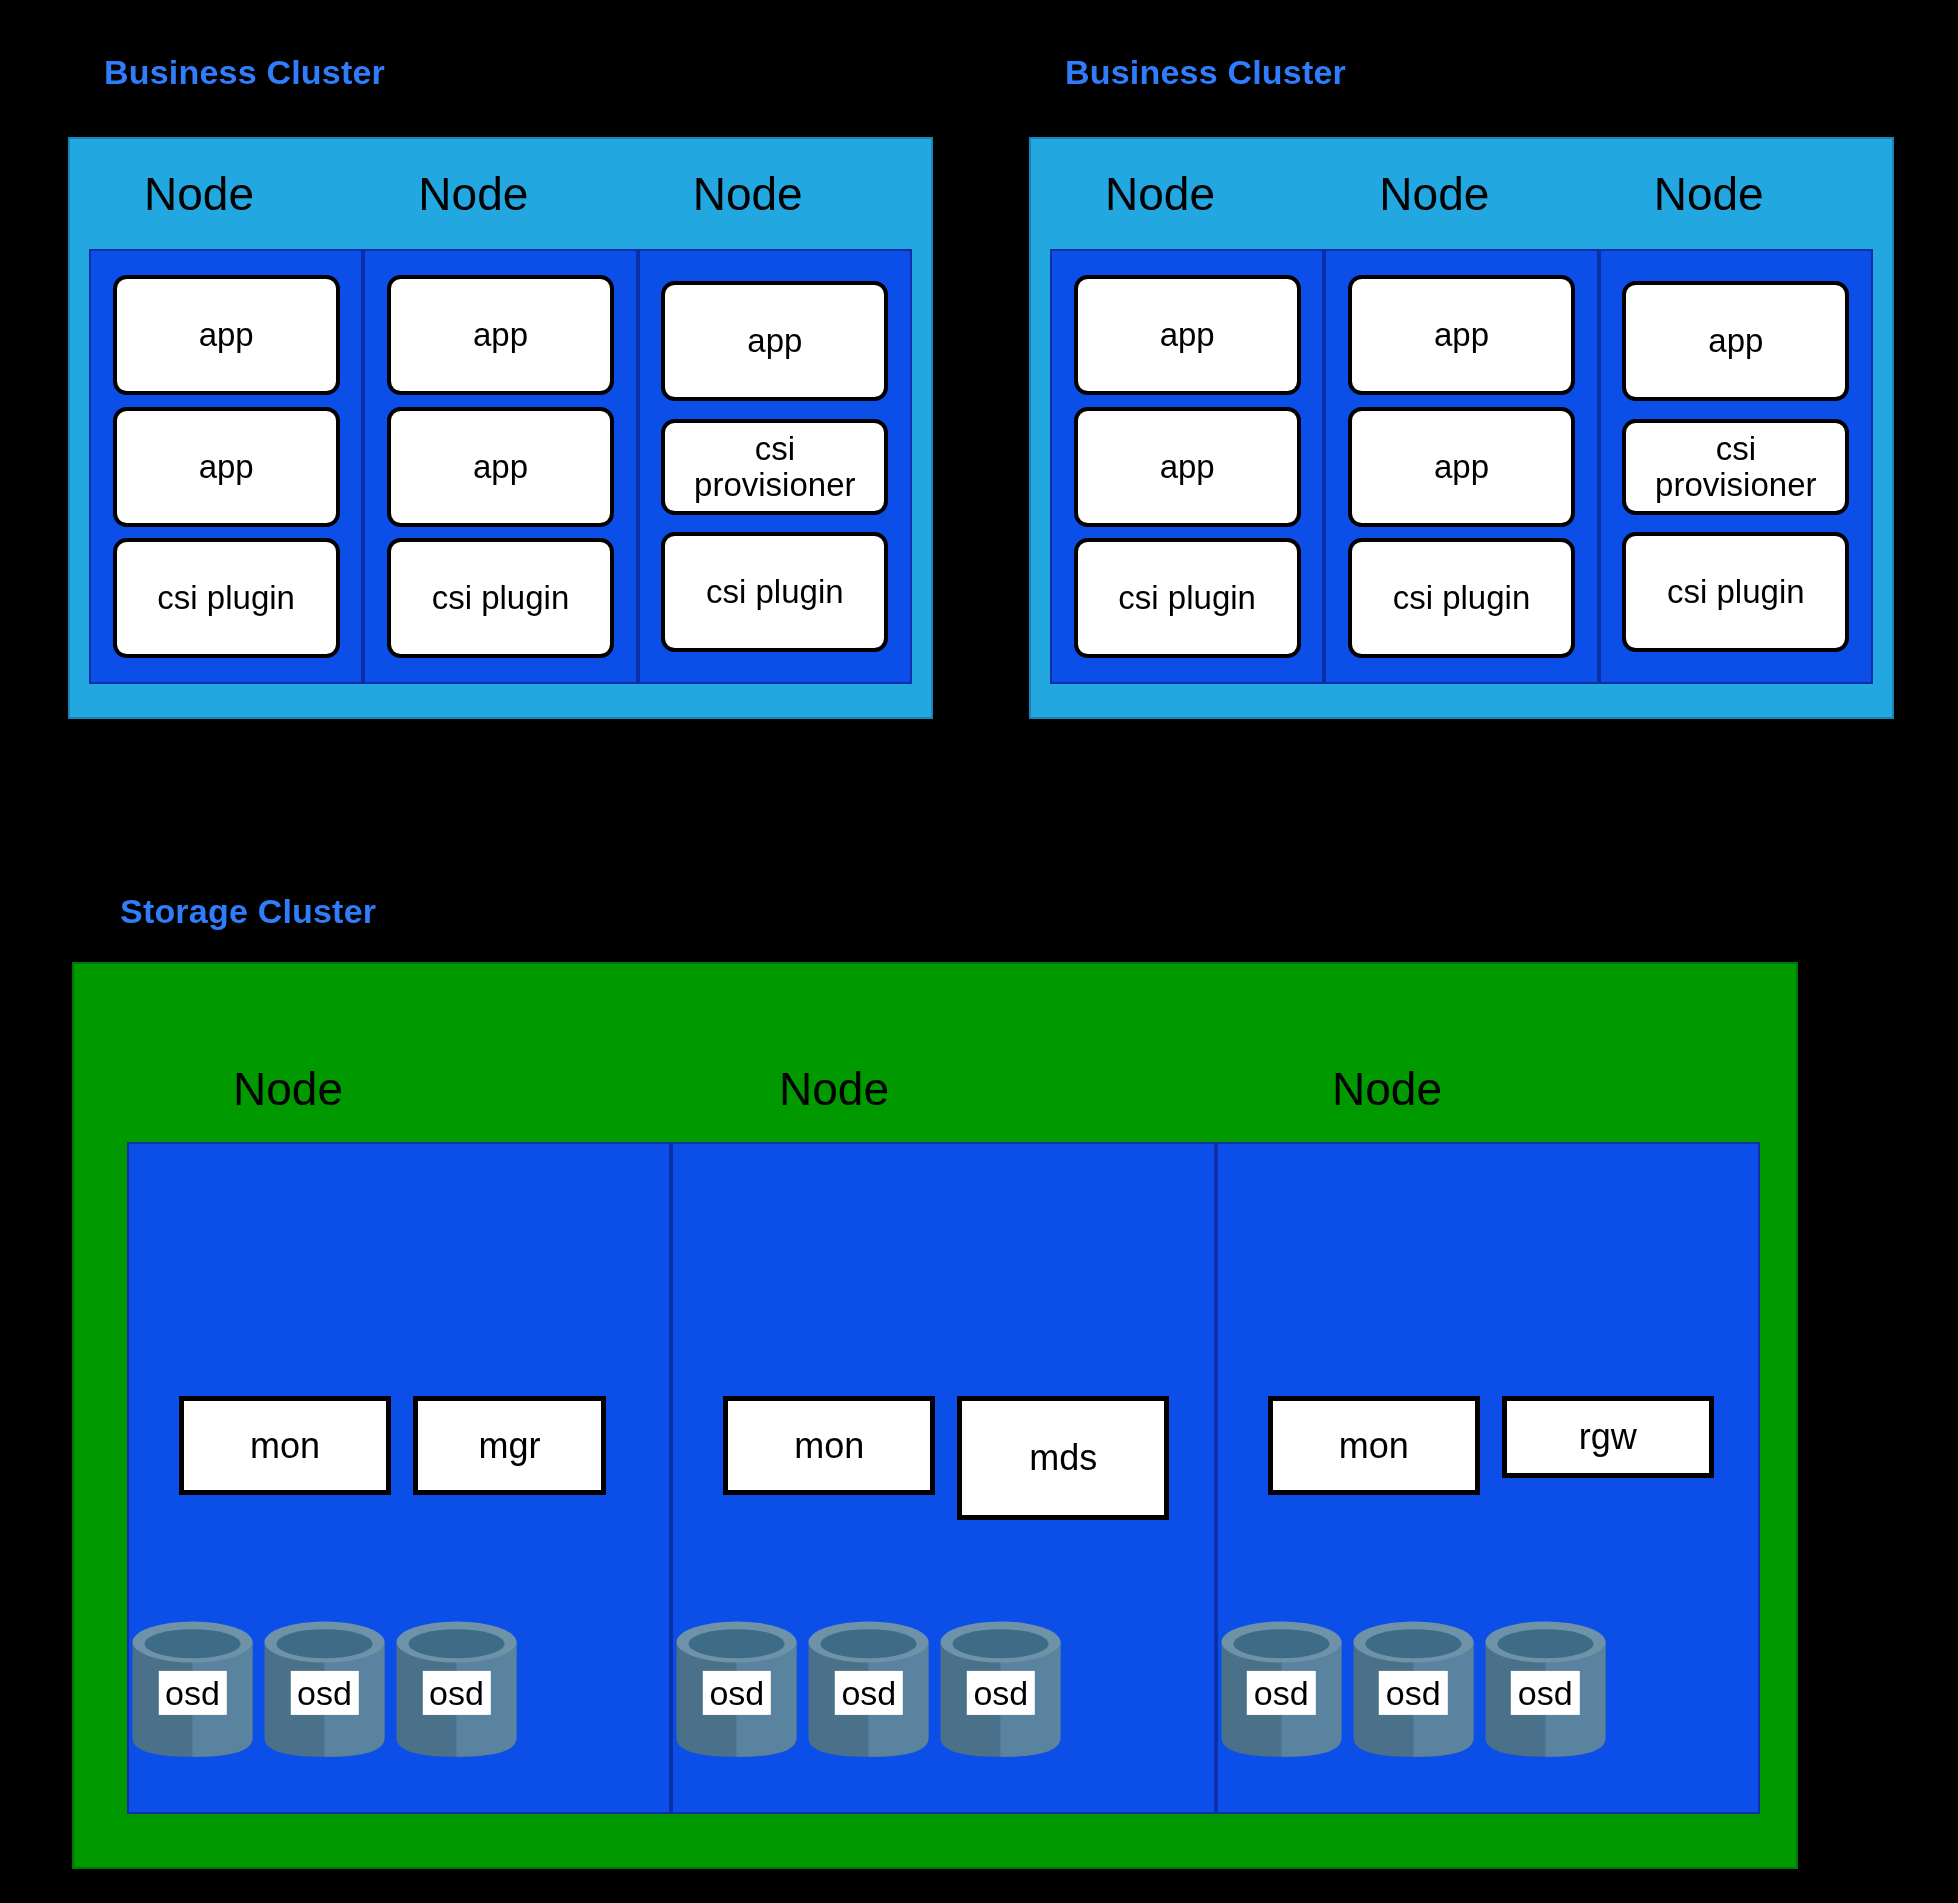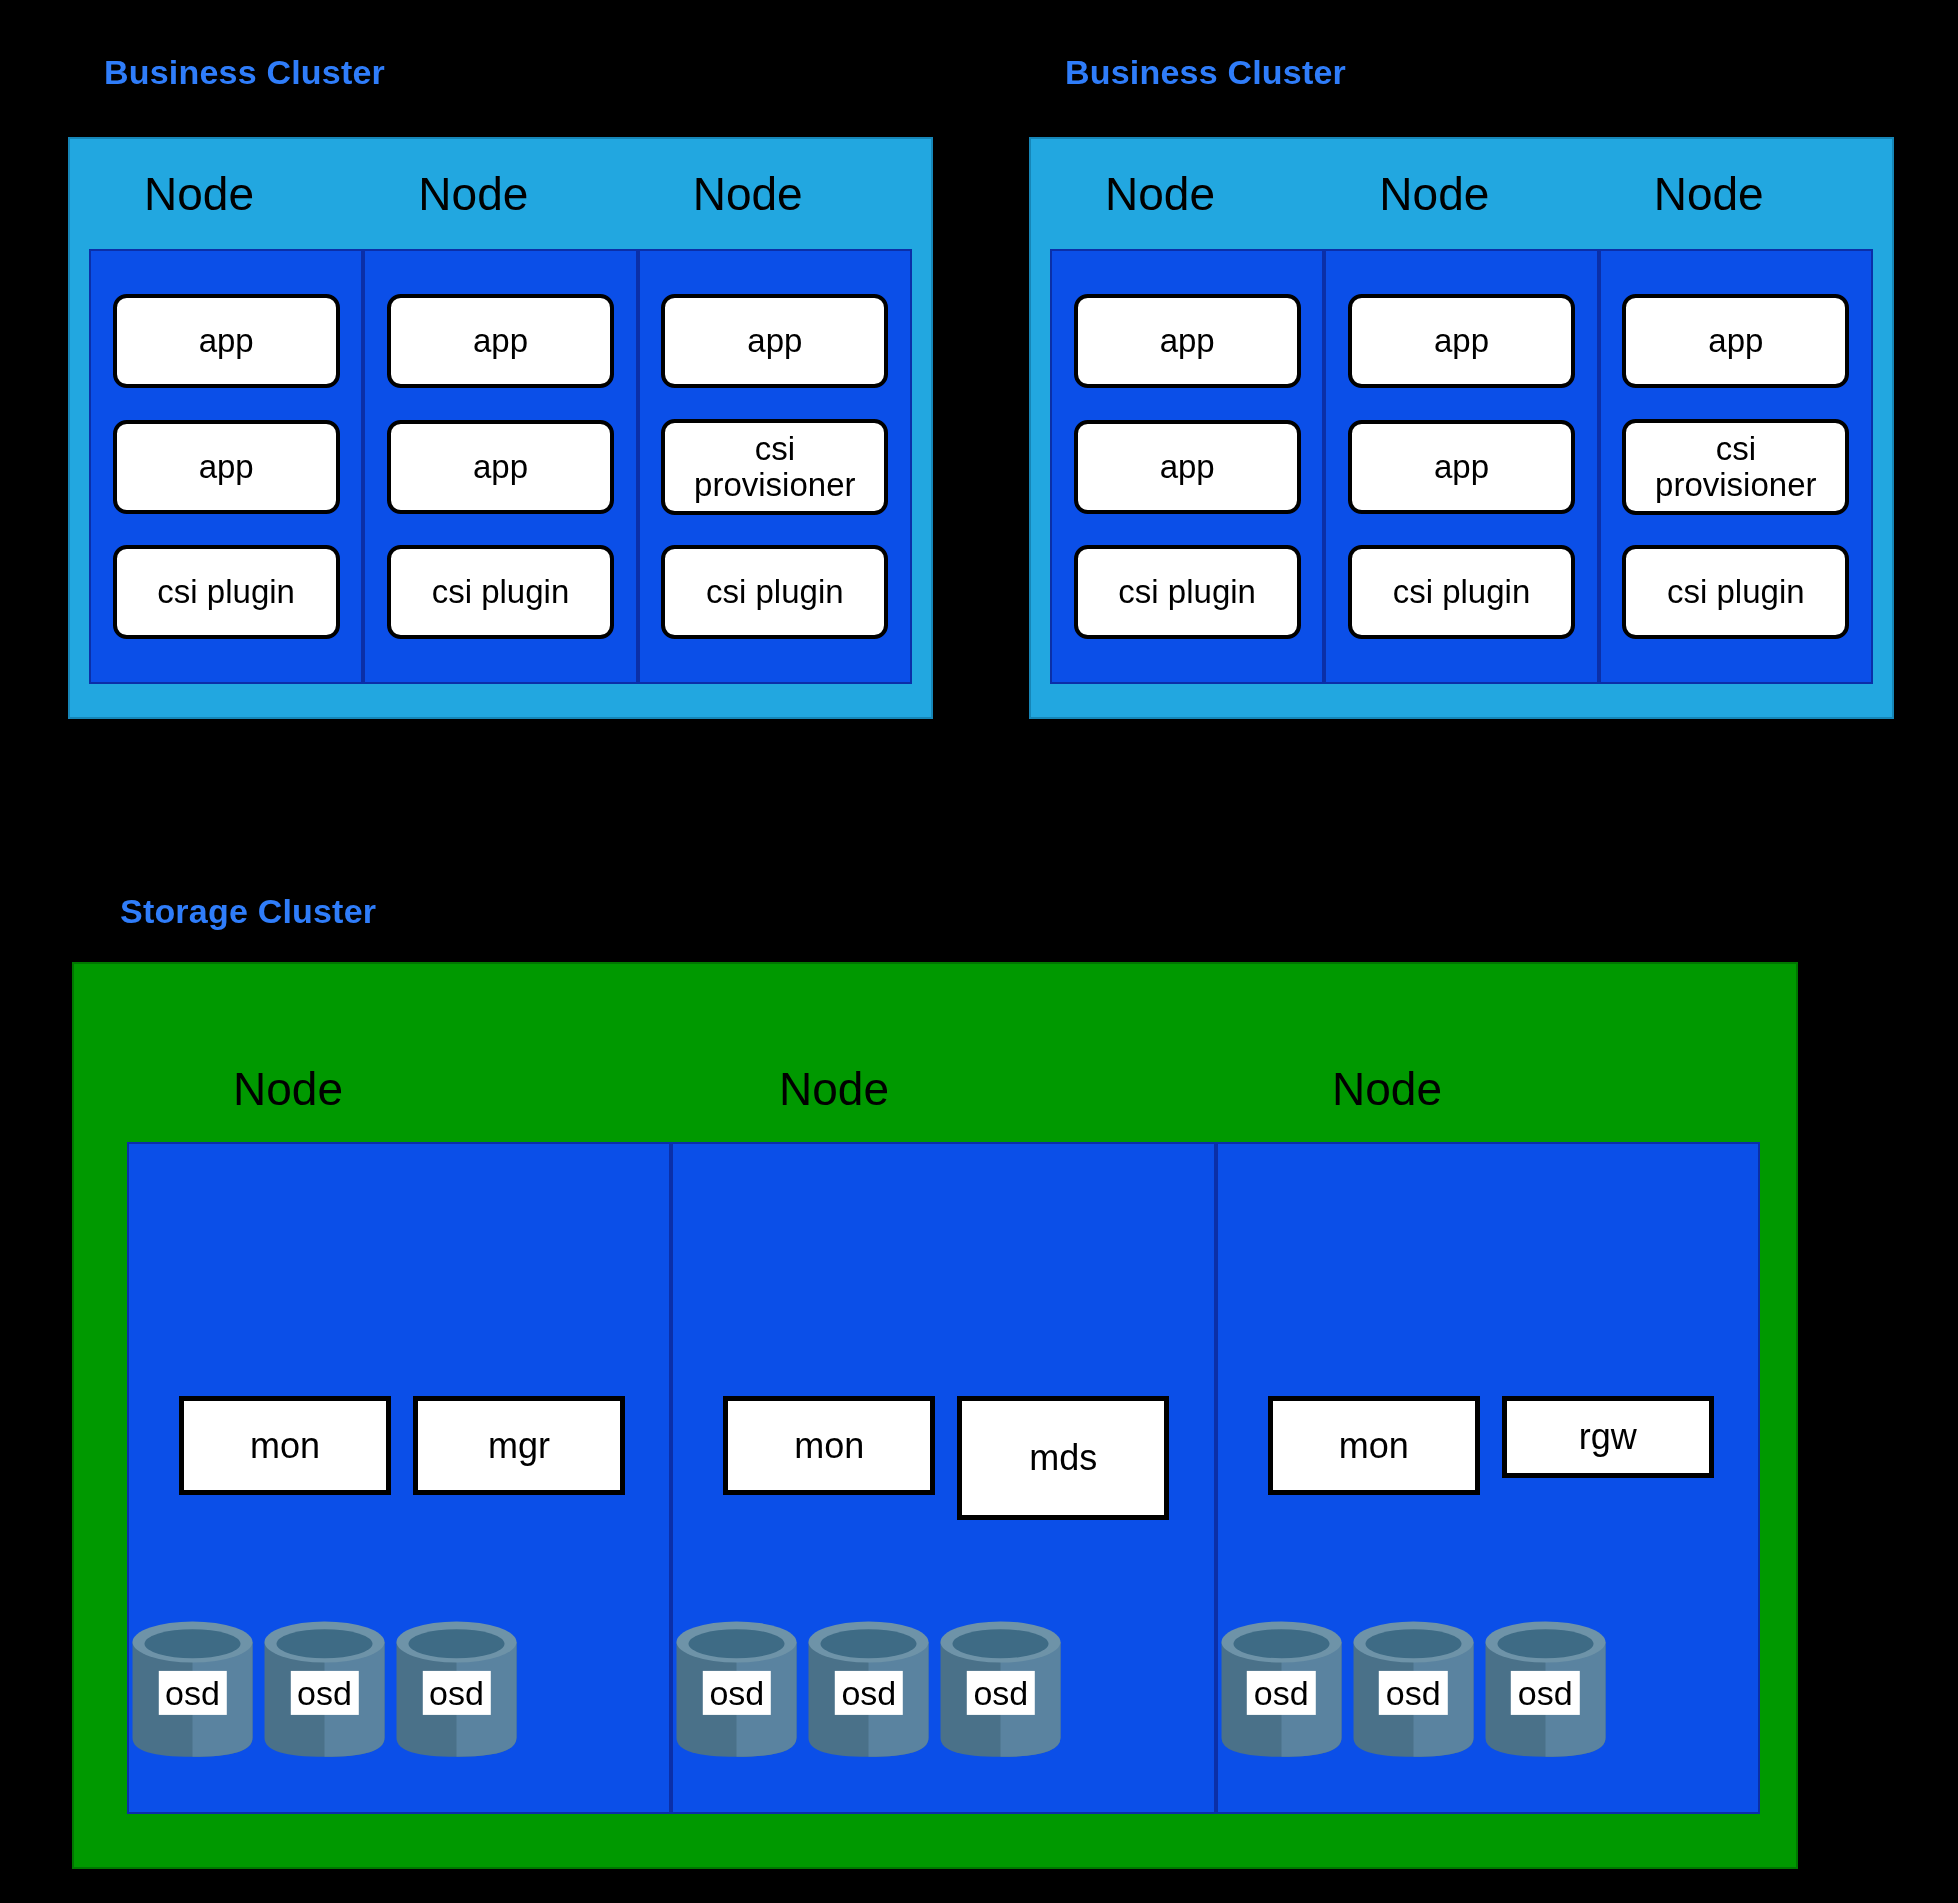--- a/index.html
+++ b/index.html
@@ -15,21 +15,21 @@
                box-sizing:border-box;}
   .biz-nodehdr{position:absolute;top:0;height:110px;display:flex;align-items:center;}
   .node-label{font-size:46px;color:#000;white-space:nowrap;}
   .biz-noderow{position:absolute;left:19px;right:19px;top:110px;bottom:33px;
                display:flex;gap:0;}
   .biz-node{flex:1;background:#0B4FE8;border:2.6px solid #0B2FA8;box-sizing:border-box;
             display:flex;flex-direction:column;justify-content:space-evenly;
             align-items:center;padding:12px 0;}
   .pod{background:#fff;border:4.3px solid #000;border-radius:13.7px;box-sizing:border-box;
        display:flex;align-items:center;justify-content:center;text-align:center;
-       font-size:33px;color:#000;line-height:1.08;width:84%;height:94px;}
+       font-size:33px;color:#000;line-height:1.08;width:84%;height:120px;}
   .pod.two-line{height:96px;}
 
   
   .storage-cluster{position:absolute;background:#009900;border:2.6px solid #007700;
                    box-sizing:border-box;}
   .sto-nodehdr{position:absolute;height:77px;display:flex;align-items:center;}
   .sto-noderow{position:absolute;left:53px;right:36px;top:178px;bottom:53px;display:flex;}
   .sto-node{flex:1;background:#0B4FE8;border:2.6px solid #0B2FA8;box-sizing:border-box;
             position:relative;}
   .sq-box{position:absolute;background:#fff;border:5.1px solid #000;box-sizing:border-box;
@@ -119,21 +119,21 @@
     <span class="node-label">Node</span>
   </div>
   <div class="sto-nodehdr" style="left:1258px;top:86px;">
     <span class="node-label">Node</span>
   </div>
 
   <div class="sto-noderow">
 
     <div class="sto-node">
       <div class="sq-box" style="left:50px;top:252px;width:212px;height:99px;">mon</div>
-      <div class="sq-box" style="left:284px;top:252px;width:212px;height:99px;">mgr</div>
+      <div class="sq-box" style="left:284px;top:252px;width:193px;height:99px;">mgr</div>
       <div class="osd-row">
         <div class="osd">
           <svg viewBox="0 0 148 168">
               <path d="M4 28 L4 140 Q4 162 74 162 Q144 162 144 140 L144 28 Z" fill="#4A7189"></path>
               <path d="M74 30 L74 162 Q144 162 144 140 L144 28 Z" fill="#5A83A0"></path>
               <ellipse cx="74" cy="28" rx="70" ry="24" fill="#6E93A8"></ellipse>
               <ellipse cx="74" cy="30" rx="56" ry="17" fill="#3E6B85"></ellipse>
             </svg>
           <span class="osd-label">osd</span>
         </div>

